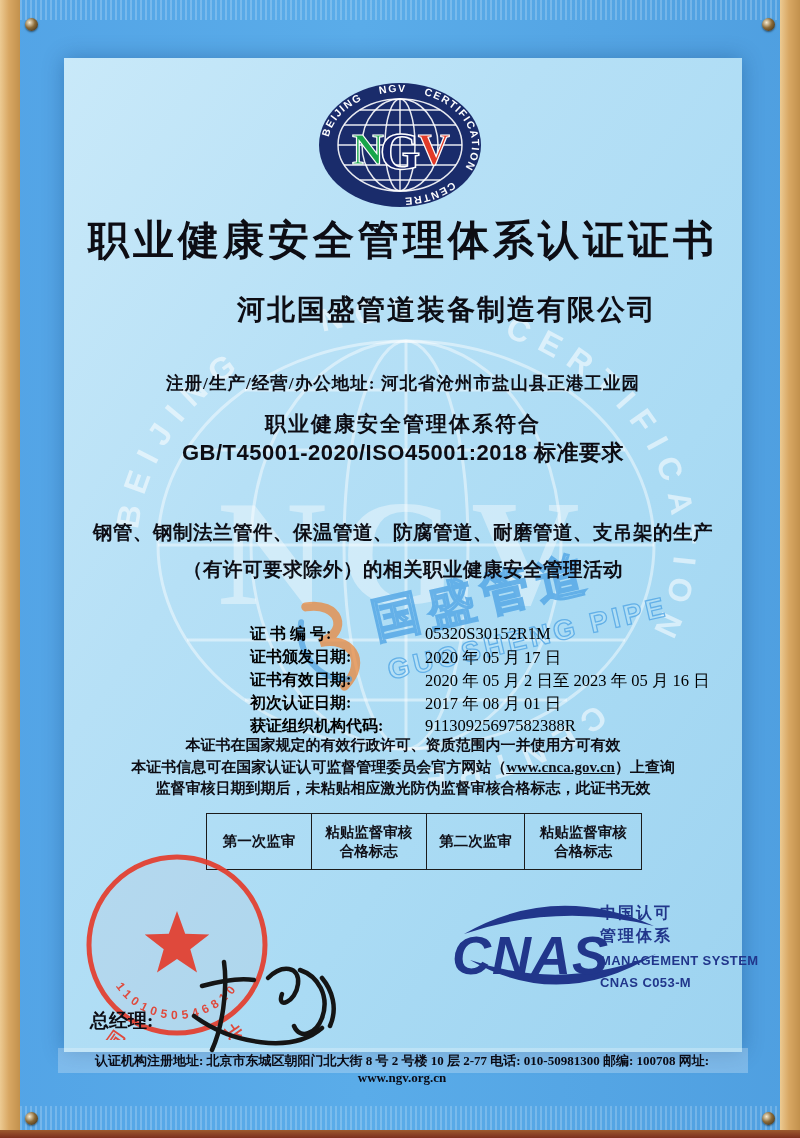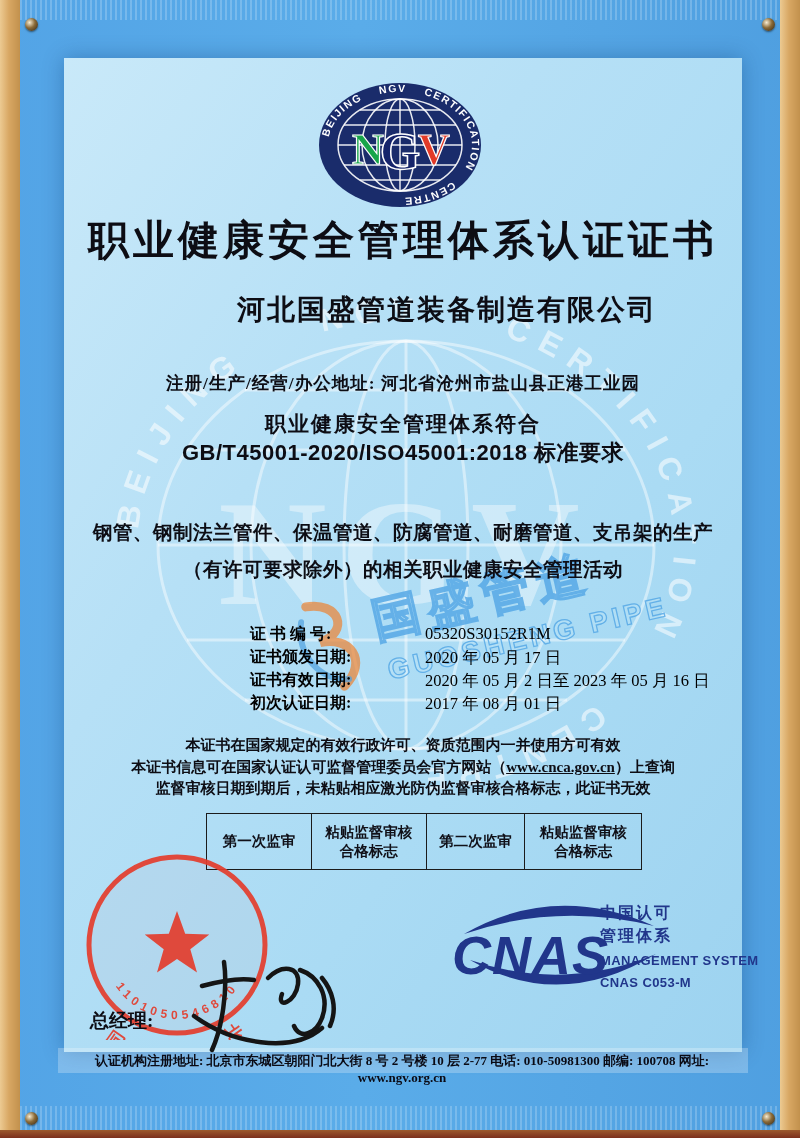--- a/index.html
+++ b/index.html
@@ -126,20 +126,24 @@
       <span class="dv">2020 年 05 月 17 日</span>
     </div>
     <div class="drow">
       <span class="dl">证书有效日期:</span>
       <span class="dv">2020 年 05 月 2 日至 2023 年 05 月 16 日</span>
     </div>
     <div class="drow">
       <span class="dl">初次认证日期:</span>
       <span class="dv">2017 年 08 月 01 日</span>
     </div>
+    <div class="drow">
+      <span class="dl">获证组织机构代码:</span>
+      <span class="dv">91130925697582388R</span>
+    </div>
   </div>
 
   <div class="abs ctext notice" style="top:735px;z-index:3;">
     <div>本证书在国家规定的有效行政许可、资质范围内一并使用方可有效</div>
     <div><span>本证书信息可在国家认证认可监督管理委员会官方网站（</span><span class="lnk">www.cnca.gov.cn</span><span>）上查询</span></div>
     <div>监督审核日期到期后，未粘贴相应激光防伪监督审核合格标志，此证书无效</div>
   </div>
 
   <div class="abs audit" style="z-index:3;">
     <div class="acell" style="width:104px;">第一次监审</div>

